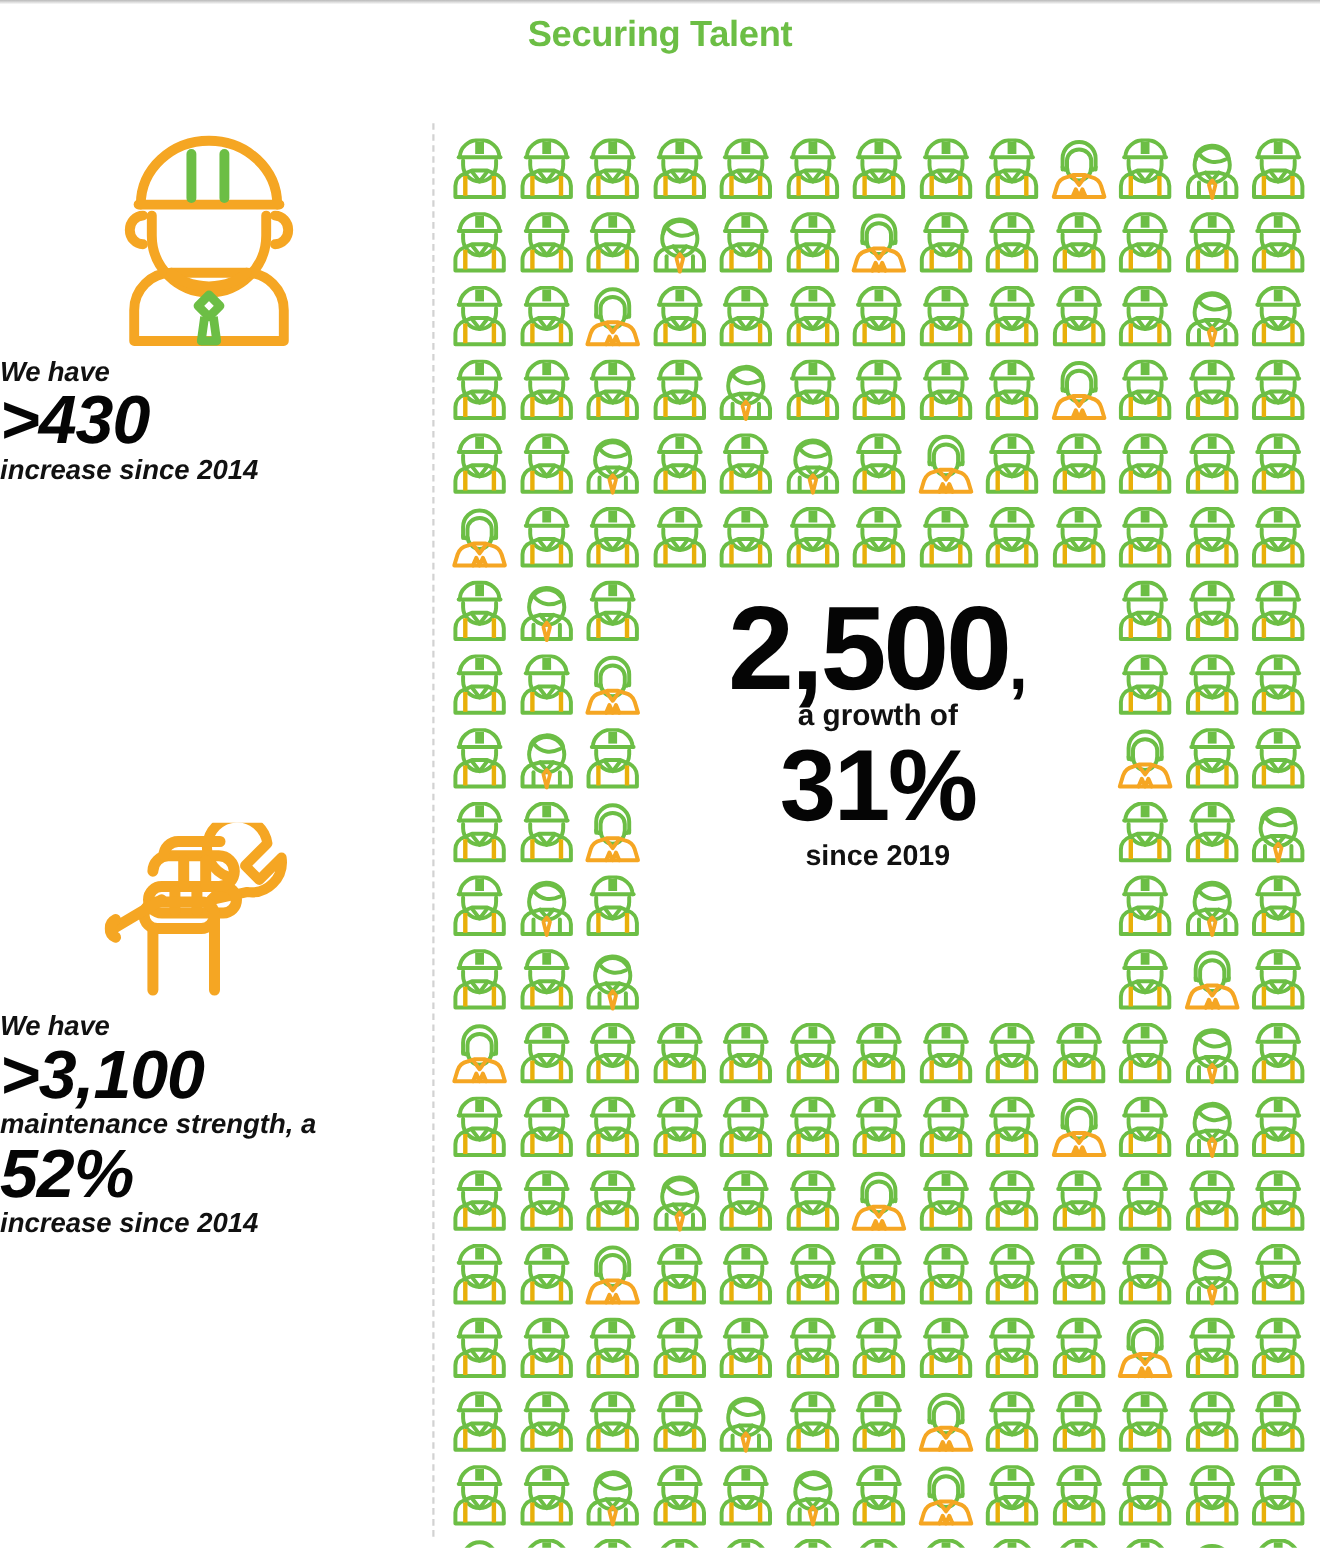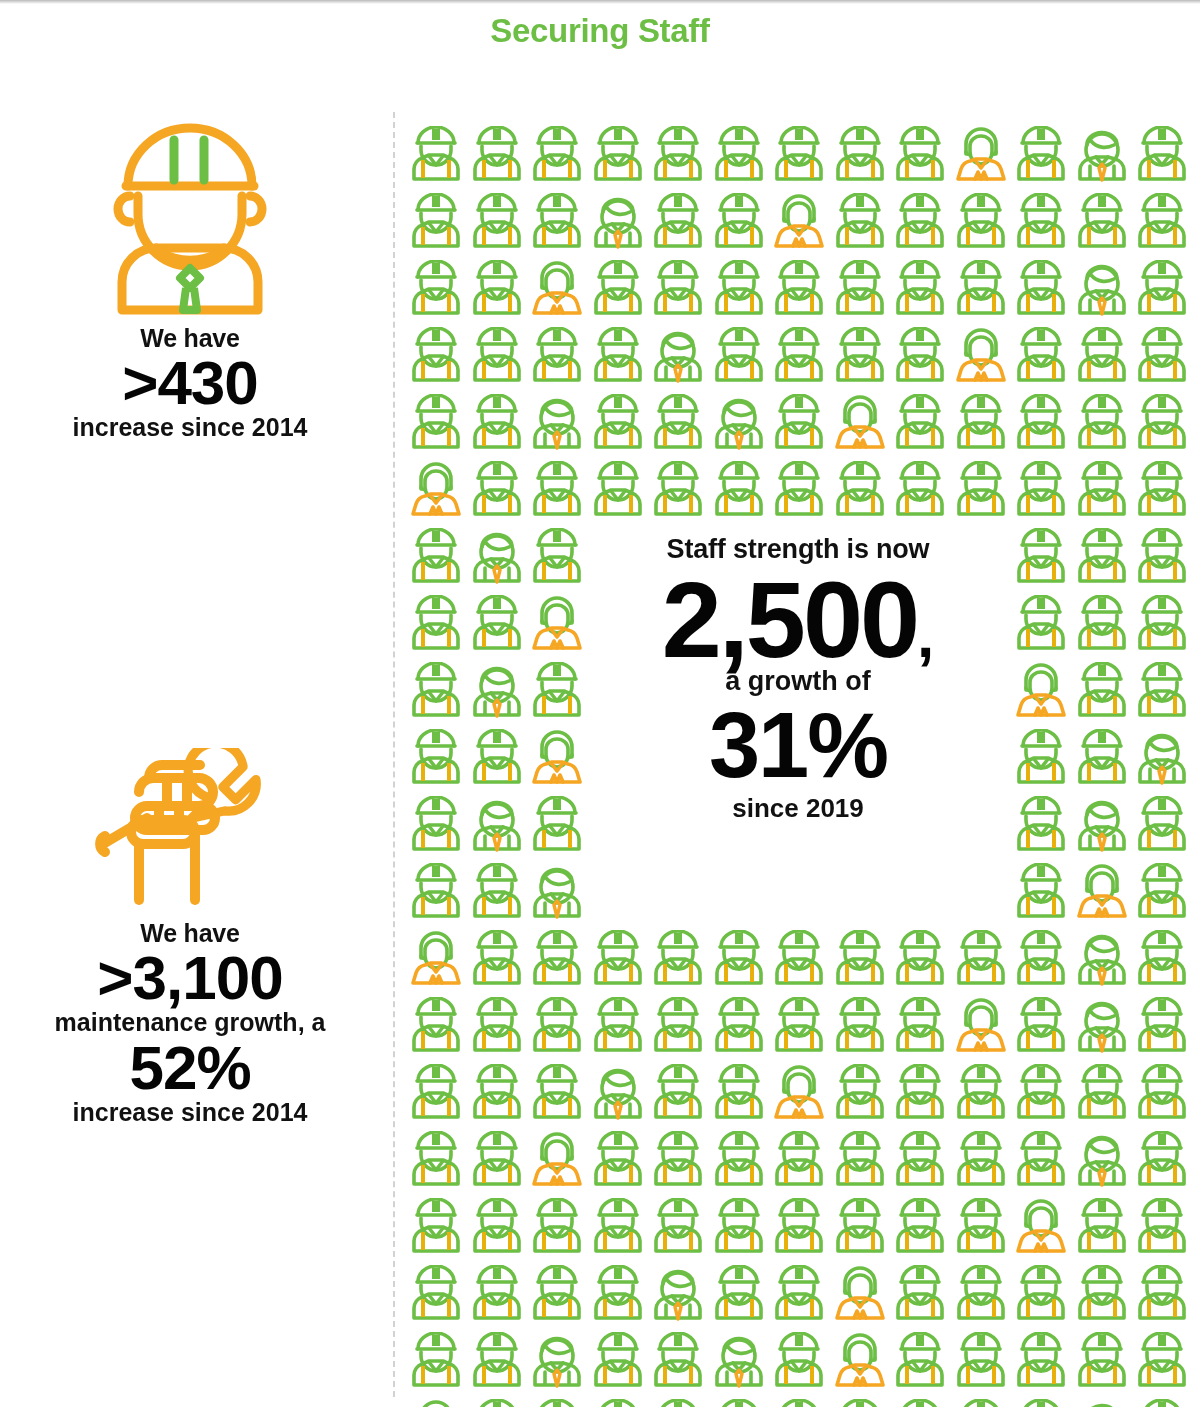--- a/index.html
+++ b/index.html
@@ -20,21 +20,21 @@
     text-align:center;
     font-size:33px;
     font-weight:bold;
     color:#6cbe45;
     letter-spacing:-0.3px;
   }
   
   .left-col{
     position:absolute;left:0;top:110px;width:380px;height:1290px;
   }
-  .block{width:380px;text-align:center;}
+  .block{width:380px;font-style:italic;}
   .block .art{height:215px;display:flex;align-items:center;justify-content:center;}
   .block.b2 .art{height:180px;}
   .lbl-sm{
     font-size:25px;font-weight:bold;color:#111;line-height:1.08;
     letter-spacing:-0.2px;
   }
   .lbl-big{
     font-size:62px;font-weight:bold;color:#050505;line-height:1.0;
     letter-spacing:-1px;
   }
@@ -81,21 +81,21 @@
     font-size:92px;font-weight:bold;color:#050505;line-height:1.0;
     letter-spacing:-2px;margin-top:2px;
   }
   .c-bot{font-size:26px;font-weight:bold;color:#111;margin-top:2px;}
 </style>
 </head>
 <body>
 
 <div class="top-edge"></div>
 
-<div id="title">Securing Staff</div>
+<div id="title">Securing Talent</div>
 
 <div class="left-col">
 
   <div class="block b1">
     <div class="art">
       <svg width="180" height="200" viewBox="0 0 180 200" aria-hidden="true">
         <g fill="none" stroke="#f5a623" stroke-width="9" stroke-linecap="round" stroke-linejoin="round">
           <path d="M28 68 a62 58 0 0 1 124 0"></path>
           <line x1="26" y1="68" x2="154" y2="68"></line>
           <path d="M30 78 a12 13 0 0 0 0 26"></path>
@@ -134,21 +134,21 @@
           <path d="M36 84 a12 12 0 0 1 12 -12 h40 a12 12 0 0 1 0 24 h-40 a12 12 0 0 1 -12 -12 z"></path>
           <path d="M44 96 v56"></path>
           <path d="M100 82 v70"></path>
           <path d="M8 96 l44 -26"></path>
           <path d="M10 88 a9 9 0 0 0 0 16"></path>
         </g>
       </svg>
     </div>
     <div class="lbl-sm">We have</div>
     <div class="lbl-big">&gt;3,100</div>
-    <div class="lbl-mid">maintenance growth, a</div>
+    <div class="lbl-mid">maintenance strength, a</div>
     <div class="lbl-big">52%</div>
     <div class="lbl-mid">increase since 2014</div>
   </div>
 </div>
 
 <div class="divider"></div>
 
 <div class="grid-area" id="grid-area">
     <div class="row" style="top: 0px;">
       <div class="cell" style="width: 60.5px;">
@@ -4058,18 +4058,17 @@
     </g>
     <g fill="none" stroke="#6cbe45" stroke-width="3.6" stroke-linejoin="round">
       <path d="M20 30 l7 9 7 -9"></path>
     </g>
   </svg>
       </div>
     </div>
   </div>
 
 <div class="callout">
-  <div class="c-top">Staff strength is now</div>
   <div class="c-huge"><span>2,500</span><span class="comma">,</span></div>
   <div class="c-mid">a growth of</div>
   <div class="c-huge2">31%</div>
   <div class="c-bot">since 2019</div>
 </div>
 
 </body></html>

